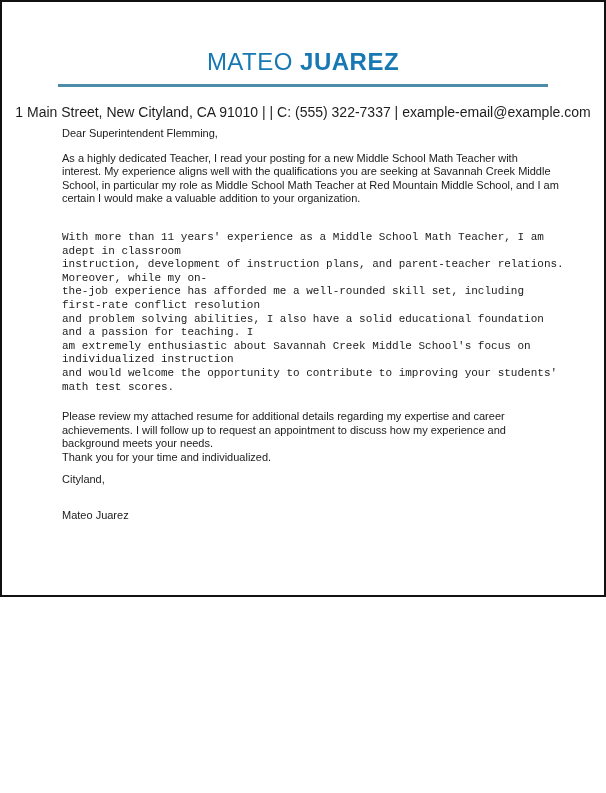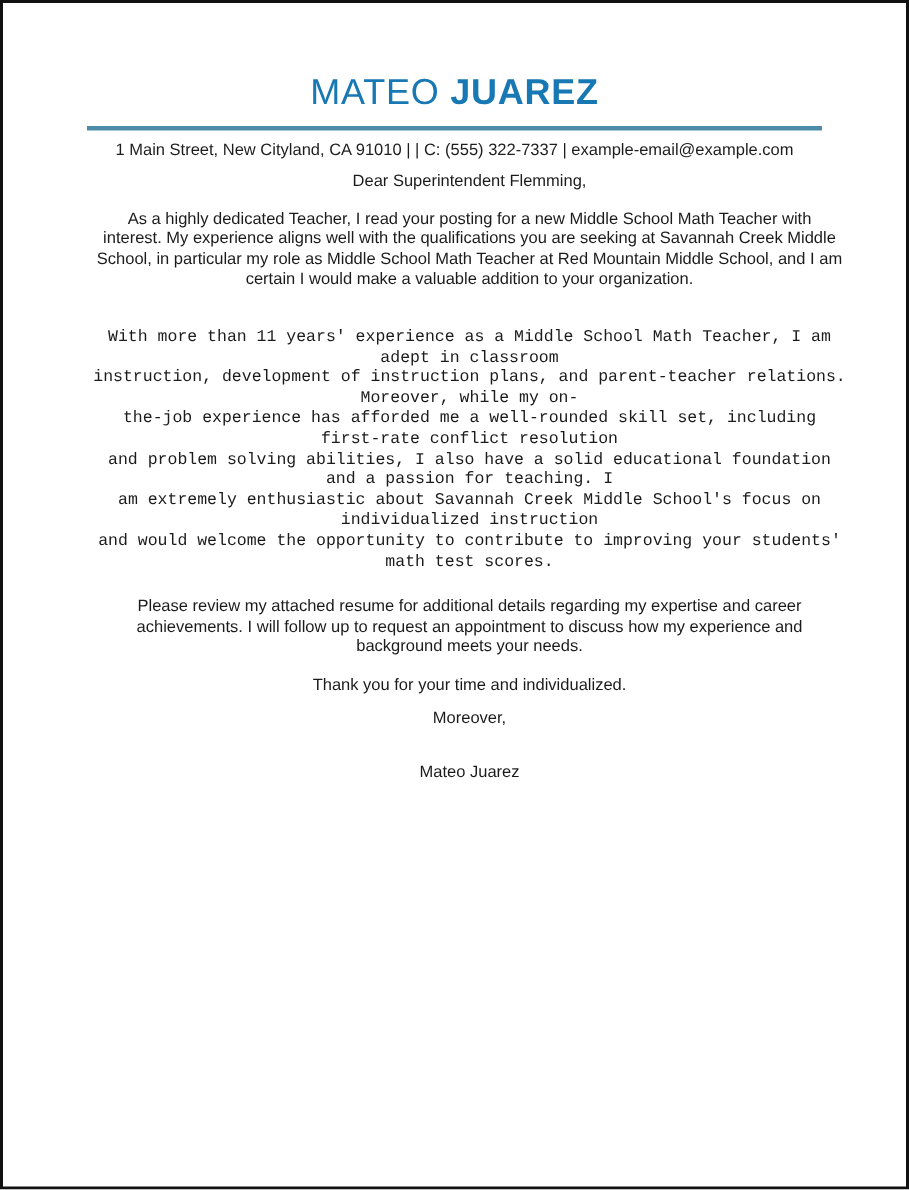--- a/index.html
+++ b/index.html
@@ -10,21 +10,21 @@
     --page-bg: #ffffff;
   }
   * { margin: 0; padding: 0; box-sizing: border-box; }
   html, body { background: #ffffff; }
   body {
     font-family: "Liberation Sans", sans-serif;
     width: 606px;
   }
   .page {
     width: 606px;
-    height: 793px;
+    height: 597px;
     background: var(--page-bg);
     border: 2px solid var(--page-border);
     overflow: hidden;
   }
   .header {
     padding-top: 46px;
     text-align: center;
   }
   .name {
     font-size: 24px;
@@ -35,39 +35,38 @@
     white-space: nowrap;
   }
   .name .last { font-weight: 700; }
   .divider {
     width: 490px;
     height: 3px;
     margin: 8px auto 0 auto;
     background: var(--divider);
   }
   .contact {
-    margin-top: 7px;
-    font-size: 11px;
+    margin-top: 19px;
+    font-size: 14px;
     line-height: 13px;
     color: #1d1d1d;
   }
   .letter-body {
     margin-top: 8px;
     padding-left: 60px;
     padding-right: 40px;
     font-size: 11px;
     line-height: 13.6px;
     color: var(--text);
-    text-align: center;
   }
   .para { white-space: pre-line; }
   .salutation   { margin-bottom: 11px; }
   .p-intro      { margin-bottom: 25px; }
   .p-experience { margin-bottom: 16px; font-family: Liberation Mono, monospace; }
-  .p-review     { margin-bottom: 12px; }
+  .p-review     { }
   .thanks       { margin-bottom: 9px; }
   .valediction  { margin-bottom: 22px; }
   .signature    { margin-bottom: 0; }
 </style>
 </head>
 <body>
 
 <div class="page">
 
   <header class="header">
@@ -90,18 +89,18 @@
 and problem solving abilities, I also have a solid educational foundation and a passion for teaching. I
 am extremely enthusiastic about Savannah Creek Middle School's focus on individualized instruction
 and would welcome the opportunity to contribute to improving your students' math test scores.</p>
 
     <p class="para p-review">Please review my attached resume for additional details regarding my expertise and career
 achievements. I will follow up to request an appointment to discuss how my experience and
 background meets your needs.</p>
 
     <p class="thanks">Thank you for your time and individualized.</p>
 
-    <p class="valediction">Moreover,</p>
+    <p class="valediction">Cityland,</p>
 
     <p class="signature">Mateo Juarez</p>
   </main>
 
 </div>
 
 </body></html>

